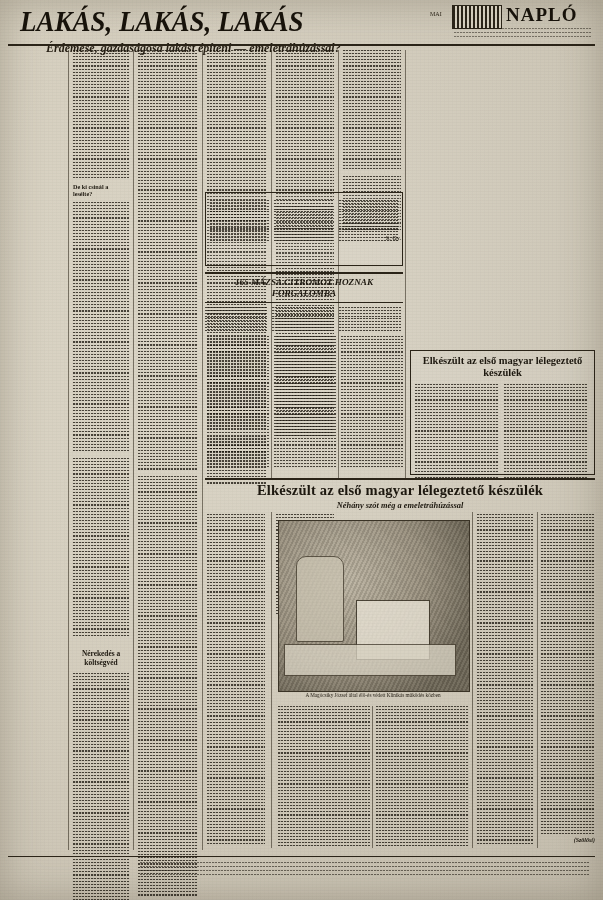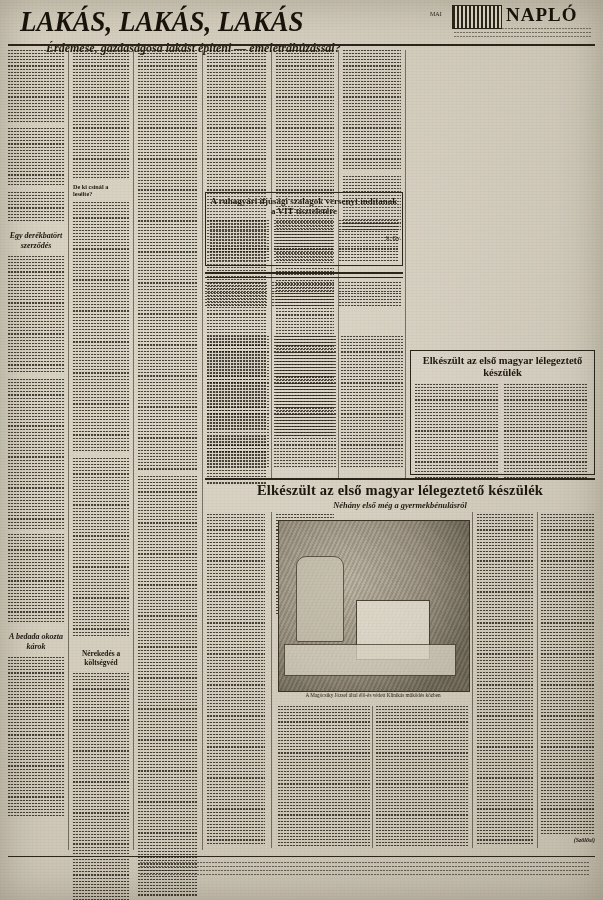--- a/index.html
+++ b/index.html
@@ -71,31 +71,20 @@
   <div style="position:absolute;left:430px;top:3px;width:165px;height:36px;">
     <div style="position:absolute;left:0;top:8px;font-size:6px;color:#2b2418;">MAI</div>
     <div class="box" style="position:absolute;left:22px;top:2px;width:48px;height:22px;background:
            repeating-linear-gradient(90deg,#2b2418 0 2px,#d6cfbe 2px 4px);"></div>
     <div class="hd" style="position:absolute;left:76px;top:1px;font-size:19px;letter-spacing:1px;color:#17120a;">NAPLÓ</div>
     <div class="tx" style="position:absolute;left:24px;top:25px;width:138px;height:9px;--ls:4px;opacity:.6;"></div>
   </div>
 
   <div class="rule" style="position:absolute;left:8px;top:44px;width:587px;height:1.5px;"></div>
 
-  <div style="position:absolute;left:8px;top:50px;width:56px;">
-    <div class="tx" style="height:72px;"></div>
-    <div class="tx" style="height:58px;margin-top:6px;"></div>
-    <div class="tx" style="height:30px;margin-top:6px;"></div>
-    <div class="hd center" style="font-size:8px;line-height:9.5px;margin-top:9px;font-style:italic;">Egy derékbatört szerződés</div>
-    <div class="tx" style="height:118px;margin-top:6px;"></div>
-    <div class="tx" style="height:150px;margin-top:5px;"></div>
-    <div class="tx" style="height:88px;margin-top:5px;"></div>
-    <div class="hd center" style="font-size:8px;line-height:9.5px;margin-top:10px;font-style:italic;">A bedada okozta károk</div>
-    <div class="tx" style="height:160px;margin-top:6px;"></div>
-  </div>
   <div class="col-rule" style="left:68px;top:50px;height:800px;"></div>
 
   <div style="position:absolute;left:73px;top:50px;width:56px;">
     <div class="tx" style="height:128px;"></div>
     <div class="hd" style="font-size:6.2px;margin-top:5px;">De ki csinál a lesélte?</div>
     <div class="tx" style="height:250px;margin-top:5px;"></div>
     <div class="tx" style="height:180px;margin-top:6px;"></div>
     <div class="hd center" style="font-size:7.4px;line-height:8.6px;margin-top:12px;">Nérekedés a költségvéd</div>
     <div class="tx" style="height:230px;margin-top:6px;"></div>
   </div>
@@ -121,31 +110,31 @@
   <div class="col-rule" style="left:338px;top:50px;height:430px;"></div>
 
   <div style="position:absolute;left:343px;top:50px;width:58px;">
     <div class="tx" style="height:120px;"></div>
     <div class="tx" style="height:55px;margin-top:6px;"></div>
     <div class="hd" style="font-size:6px;text-align:right;margin-top:4px;">S. Gy.</div>
   </div>
   <div class="col-rule" style="left:405px;top:50px;height:430px;"></div>
 
   <div class="box" style="position:absolute;left:205px;top:192px;width:198px;height:74px;padding:3px 4px;box-sizing:border-box;background:rgba(255,255,255,.06);">
-    <div class="hd center" style="font-size:9px;line-height:10px;">A ruhagyári ifjúsági szalagok versenyt indítanak a VIT tiszteletére</div>
     <div class="hd center" style="font-size:7.6px;line-height:9px;margin-top:1px;"></div>
     <div style="display:flex;gap:5px;margin-top:4px;">
       <div class="tx tight" style="width:62px;height:42px;"></div>
       <div class="tx tight" style="width:62px;height:42px;"></div>
       <div class="tx tight" style="width:62px;height:42px;"></div>
     </div>
   </div>
 
   <div style="position:absolute;left:205px;top:272px;width:198px;height:60px;">
     <div class="hdrline2" style="width:100%;"></div>
+    <div class="hd center ital" style="font-size:9.2px;line-height:11px;margin-top:3px;">165 MÁZSA CITROMOT HOZNAK FORGALOMBA</div>
     <div class="hdrline" style="width:100%;margin-top:3px;"></div>
     <div style="display:flex;gap:5px;margin-top:4px;">
       <div class="tx tight" style="width:62px;height:24px;"></div>
       <div class="tx tight" style="width:62px;height:24px;"></div>
       <div class="tx tight" style="width:62px;height:24px;"></div>
     </div>
   </div>
 
   <div style="position:absolute;left:207px;top:336px;width:196px;">
     <div style="display:flex;gap:5px;">
@@ -161,21 +150,21 @@
     <div style="display:flex;gap:5px;margin-top:5px;">
       <div class="tx" style="width:84px;height:95px;"></div>
       <div class="tx" style="width:84px;height:95px;"></div>
     </div>
   </div>
 
   <div class="rule" style="position:absolute;left:205px;top:478px;width:390px;height:1.5px;"></div>
 
   <div style="position:absolute;left:205px;top:482px;width:390px;">
     <div class="hd center" style="font-size:14.5px;line-height:17px;letter-spacing:.2px;">Elkészült az első magyar lélegeztető készülék</div>
-    <div class="hd center ital" style="font-size:8.4px;line-height:10px;margin-top:2px;">Néhány első még a gyermekbénulásról</div>
+    <div class="hd center ital" style="font-size:8.4px;line-height:10px;margin-top:2px;">Néhány szót még a emeletráhúzással</div>
   </div>
 
   <div style="position:absolute;left:207px;top:514px;width:58px;">
     <div class="tx" style="height:330px;"></div>
   </div>
   <div class="col-rule" style="left:271px;top:512px;height:336px;"></div>
 
   <div style="position:absolute;left:276px;top:514px;width:58px;">
     <div class="tx" style="height:100px;"></div>
   </div>

